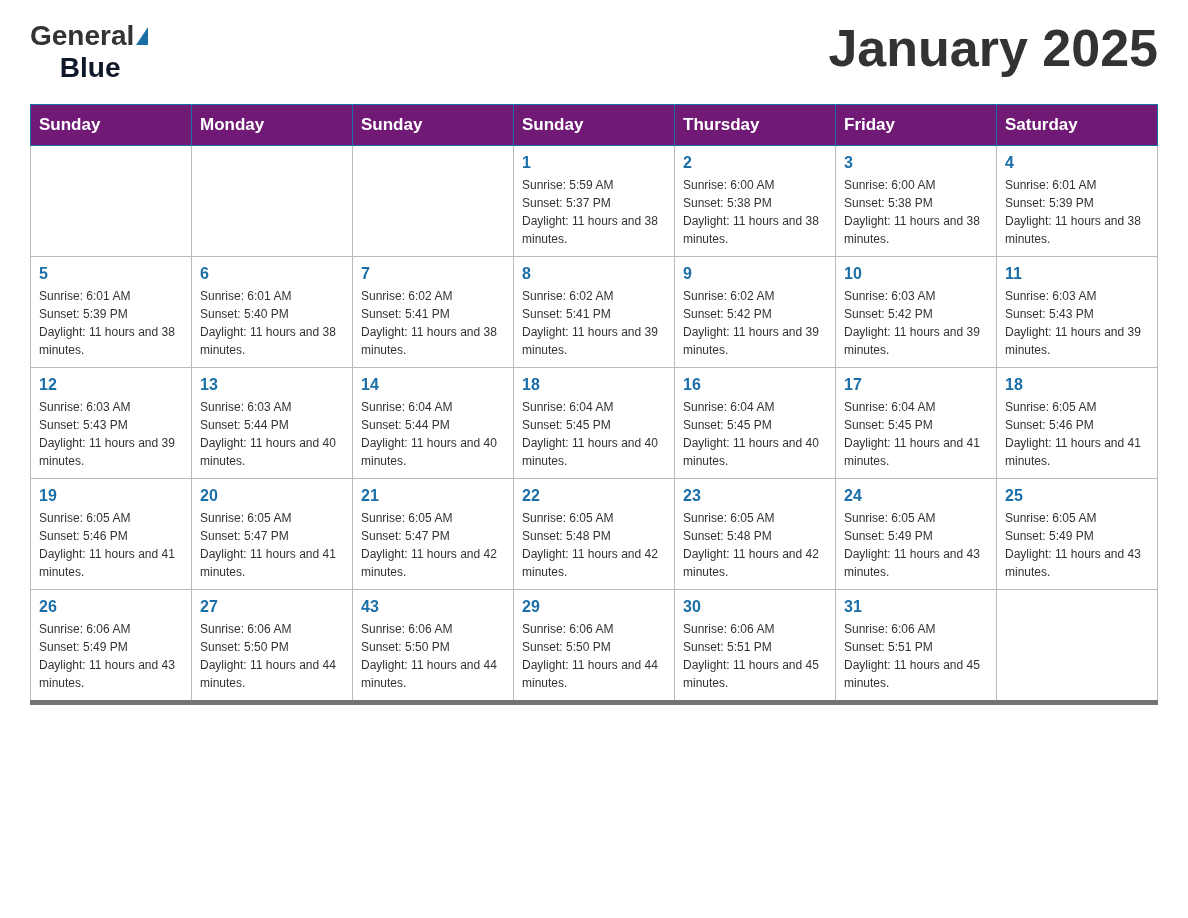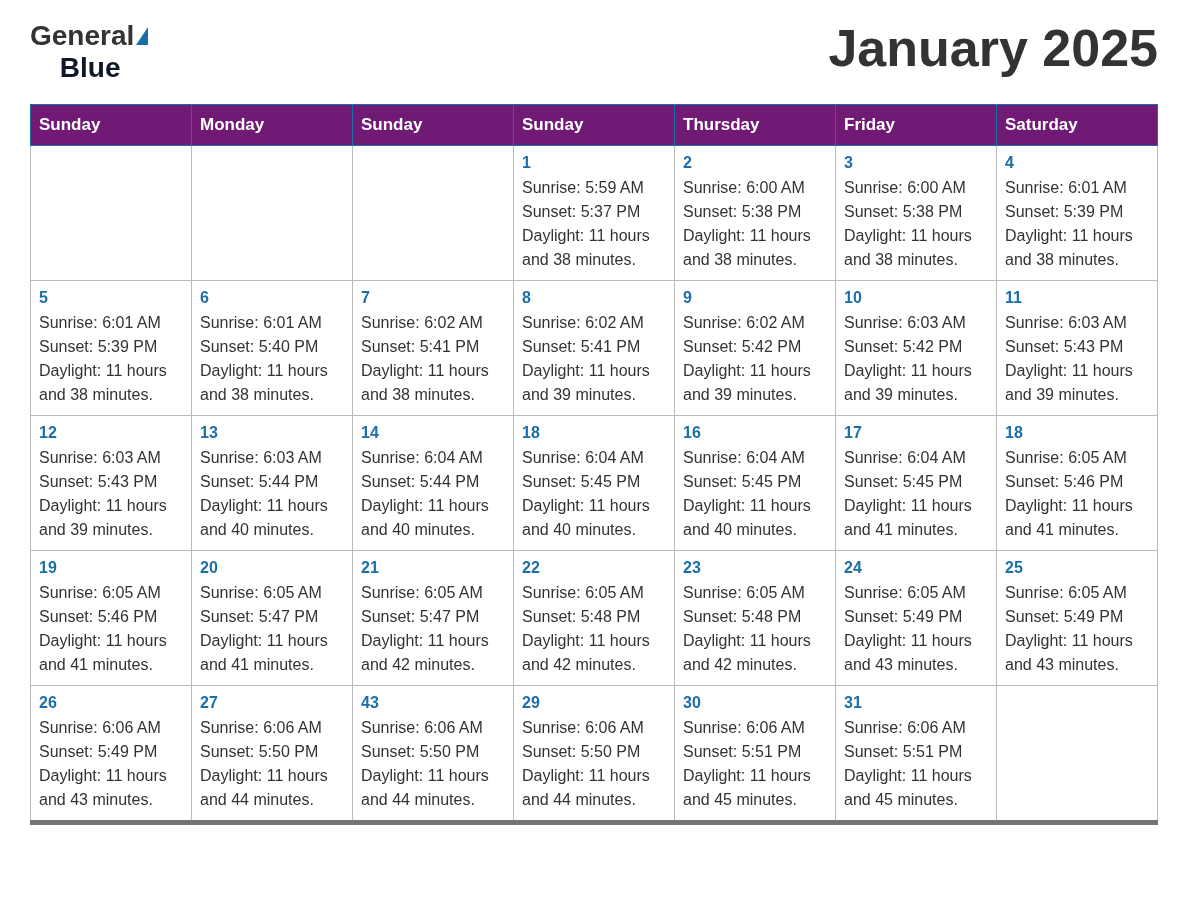--- a/index.html
+++ b/index.html
@@ -81,21 +81,21 @@
       font-size: 12.5px;
       color: #333;
     }
     .day-number {
       font-size: 16px;
       font-weight: bold;
       color: #1a6fa8;
       margin-bottom: 4px;
     }
     .day-info {
-      font-size: 16px;
+      font-size: 12px;
       color: #333;
       line-height: 1.5;
     }
     .empty-cell {
       background: #fff;
     }
     tr:last-child td {
       border-bottom: 5px solid #737373;
     }
   </style>

